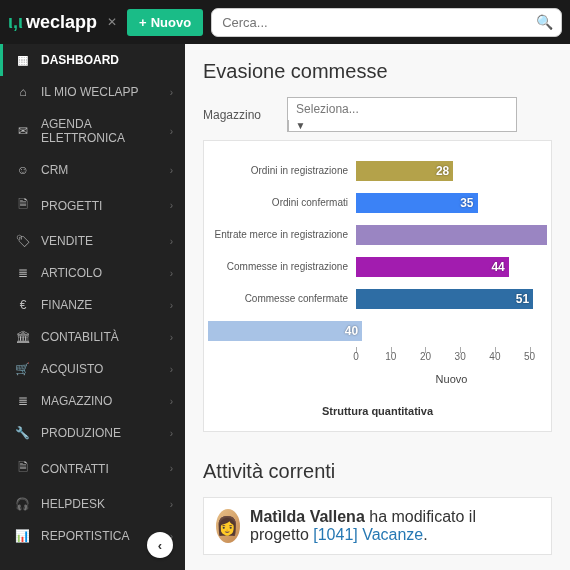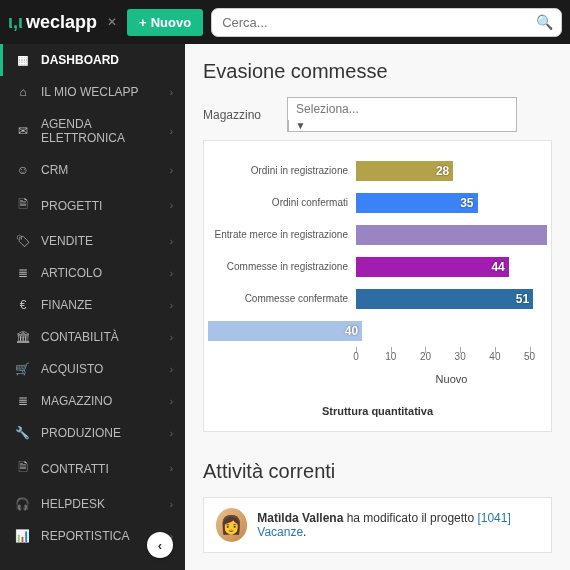--- a/index.html
+++ b/index.html
@@ -39,21 +39,21 @@
 .axis-spacer { width: 148px; }
 .axis-ticks { flex: 1; display: flex; position: relative; height: 16px; }
 .tick { position: absolute; font-size: 10px; color: #666; transform: translateX(-50%); }
 .tick-line { position: absolute; top: -4px; width: 1px; height: 6px; background: #aaa; }
 .x-label { text-align: center; font-size: 11px; color: #444; margin-top: 6px; margin-left: 148px; }
 .chart-footer { text-align: center; font-size: 11px; font-weight: 600; color: #333; padding: 10px 0 14px; }
 .activity-section { padding: 18px 18px 0; }
 .activity-card { background: #fff; border: 1px solid #e3e3e3; margin-top: 4px; }
 .activity-item { display: flex; align-items: center; padding: 10px 12px; gap: 10px; }
 .avatar { width: 34px; height: 34px; border-radius: 50%; background: linear-gradient(135deg,#e8c088,#c48850); display: flex; align-items: center; justify-content: center; overflow: hidden; font-size: 18px; }
-.activity-text { font-size: 12px; color: #333; }
+.activity-text { font-size: 16px; color: #333; }
 .activity-link { color: #2678b3; }
 </style>
 </head>
 <body>
 
 <div class="topbar">
   <div class="logo">
     <span class="logo-mark">ι,ι</span>
     <span>weclapp</span>
   </div>

